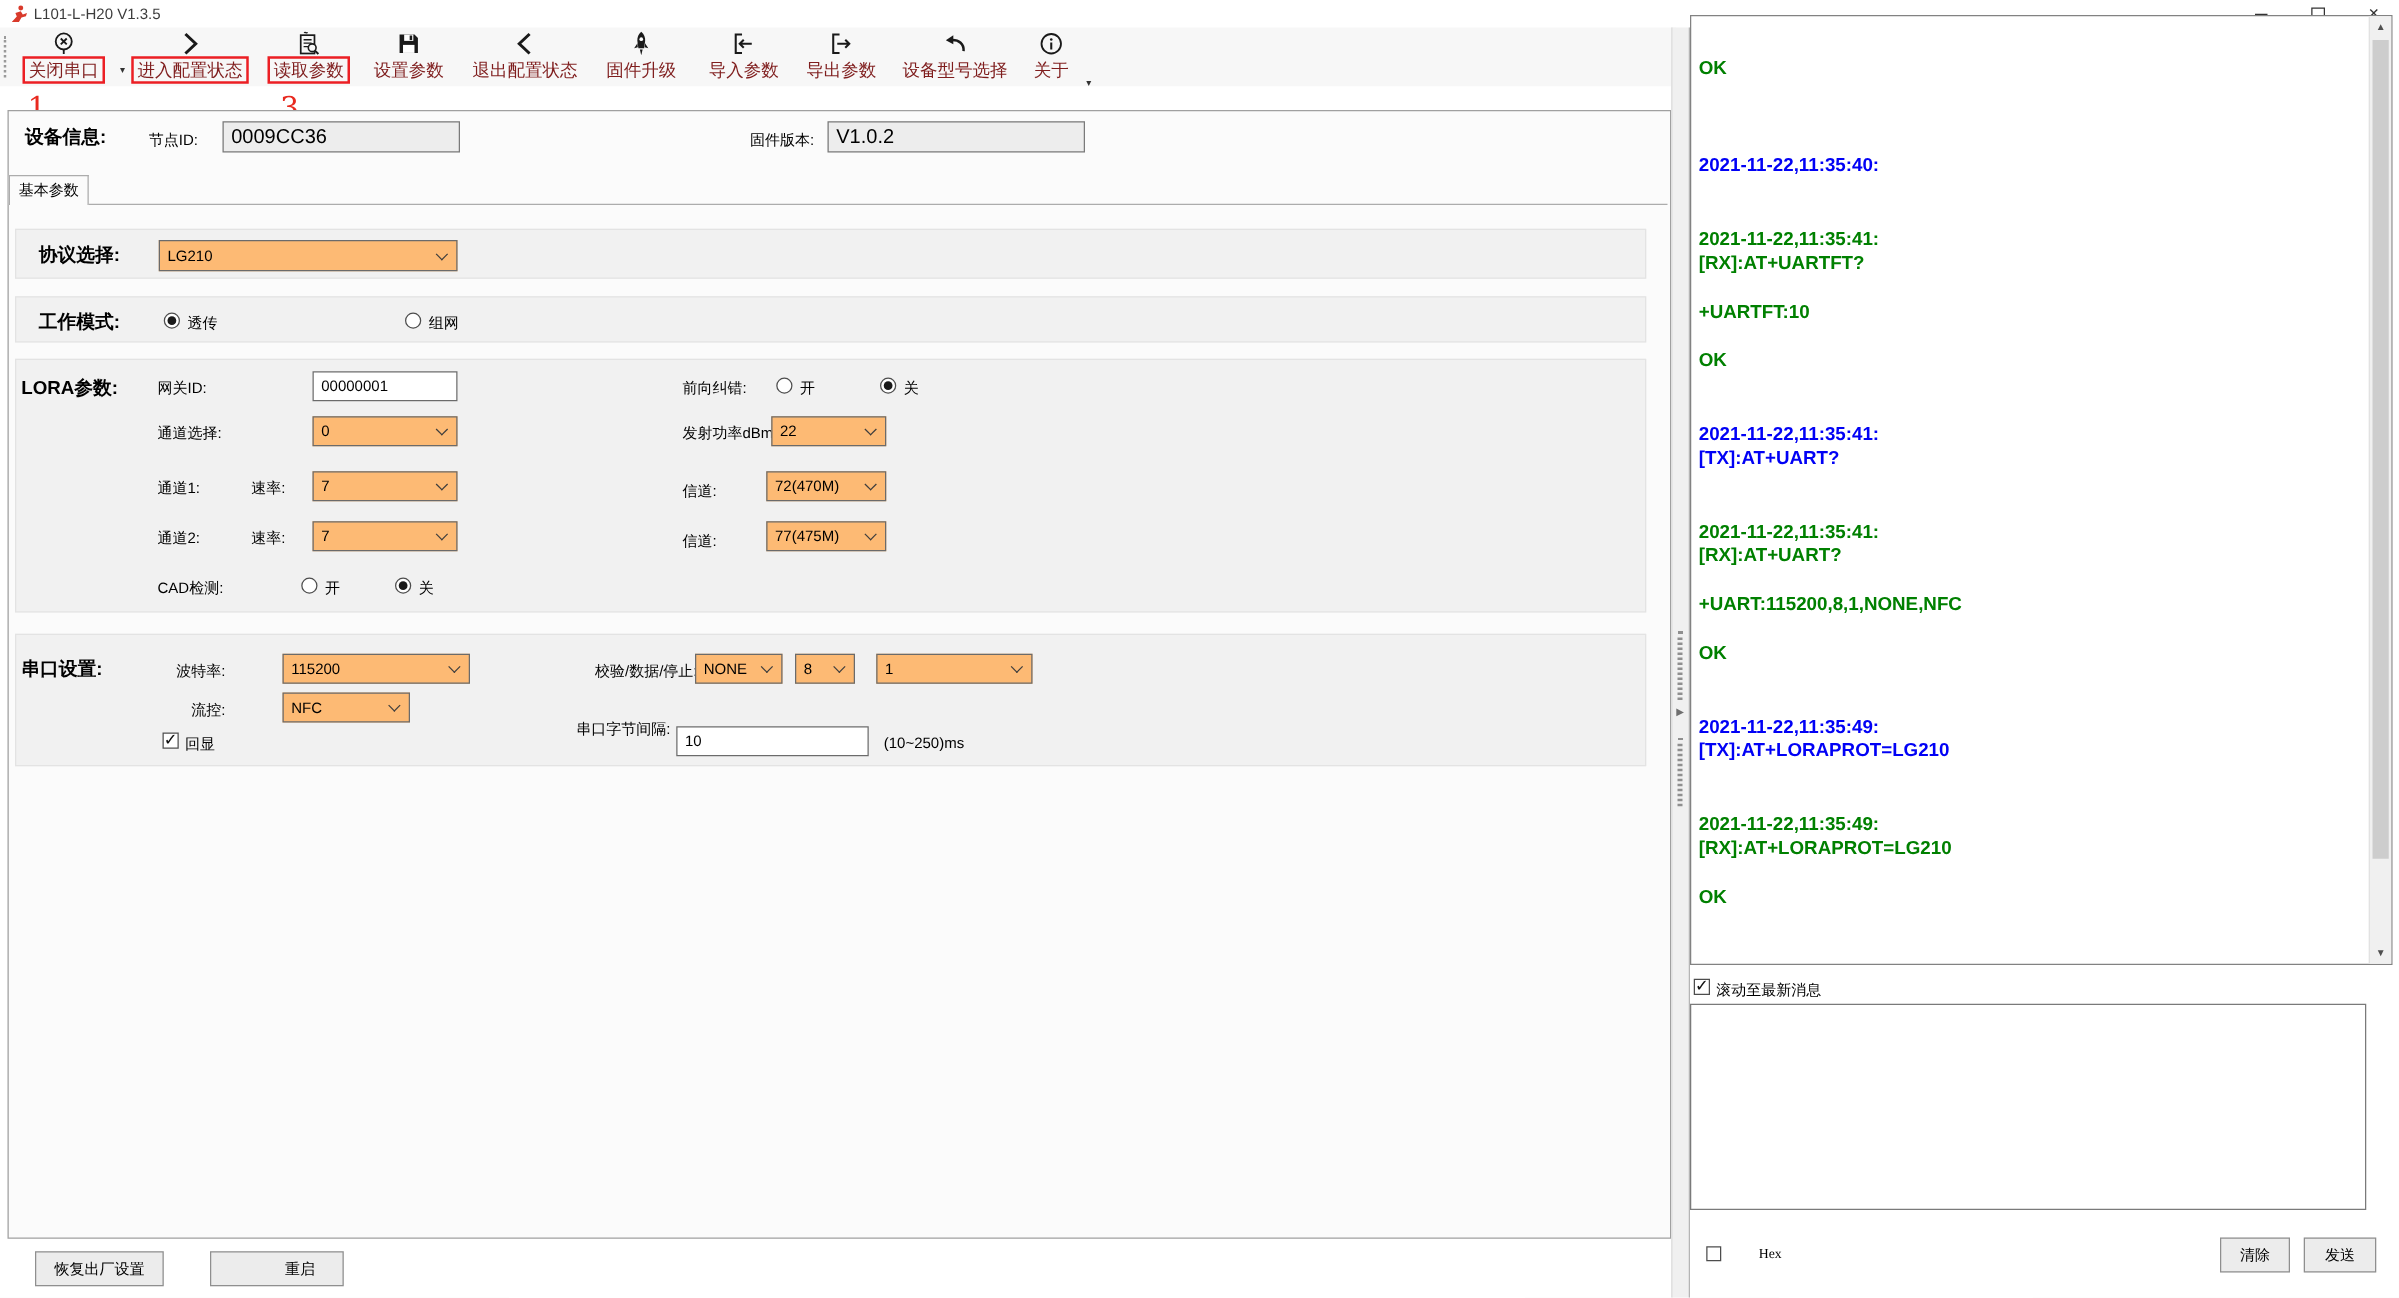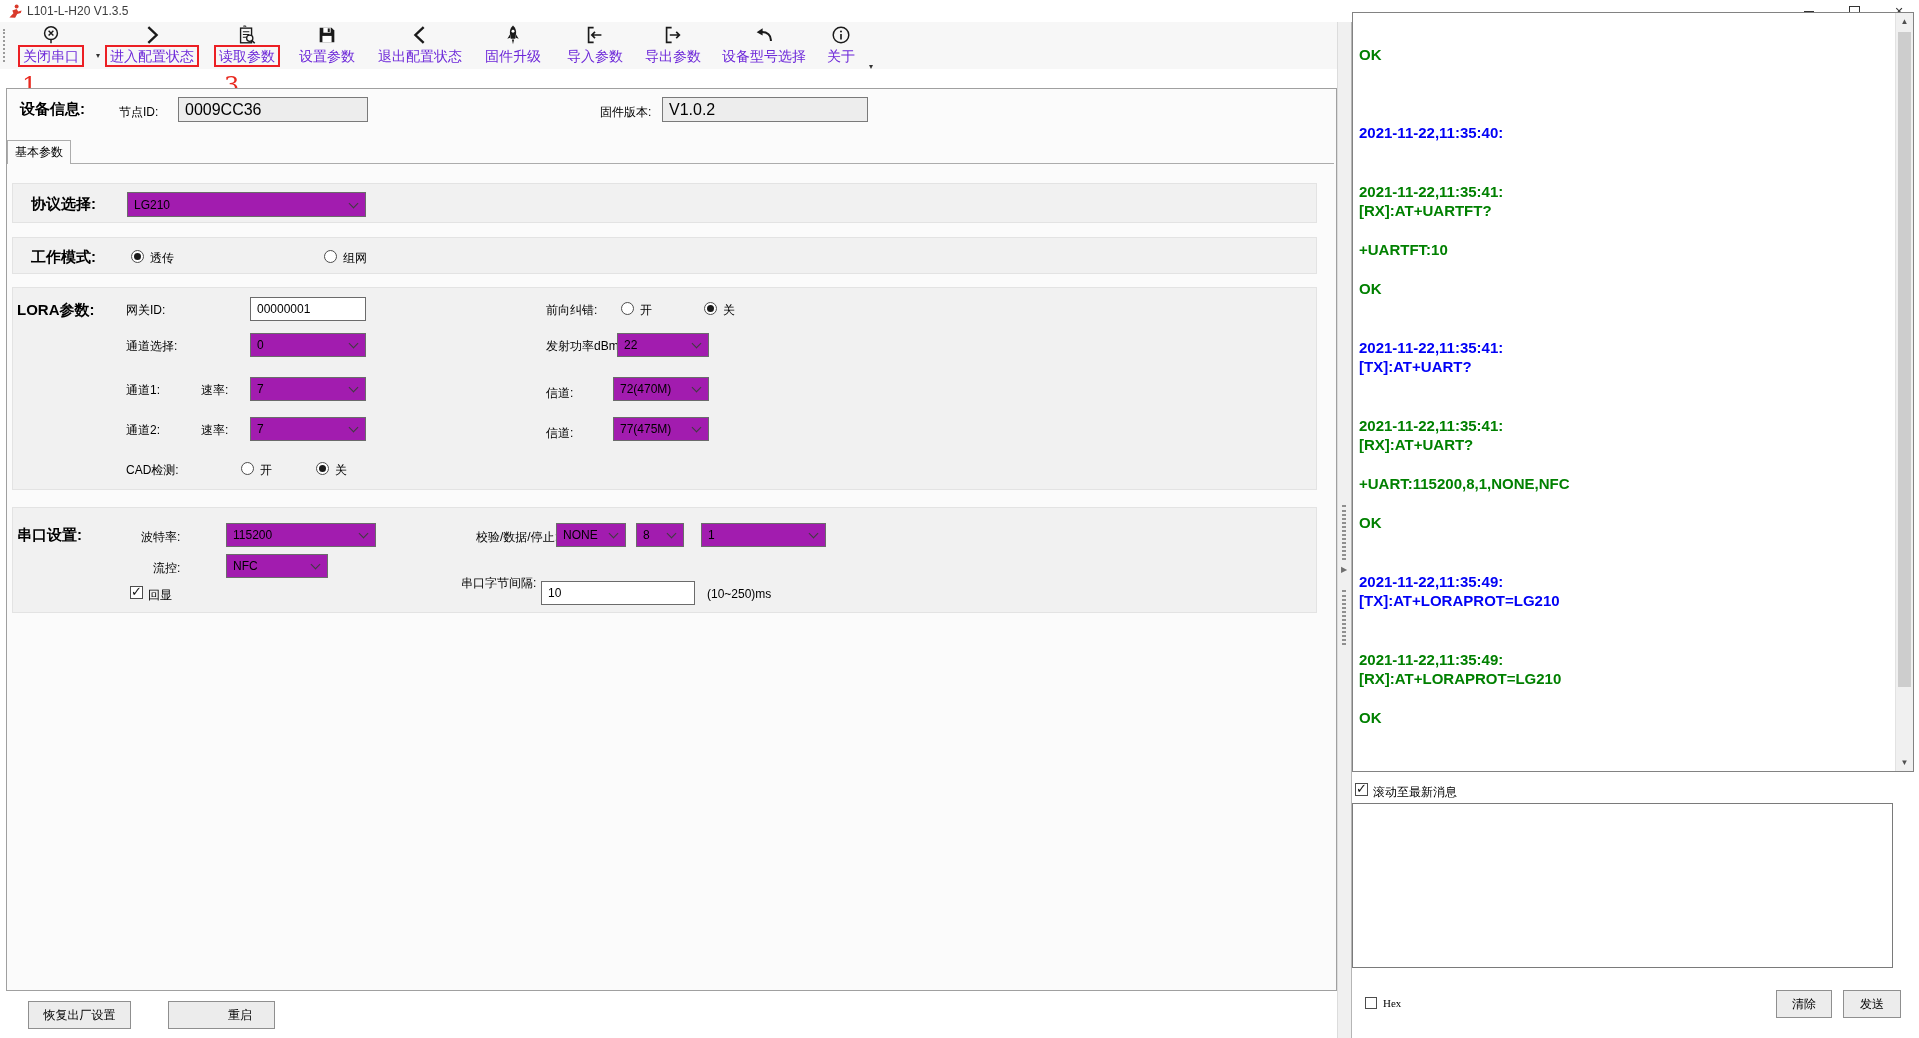--- a/index.html
+++ b/index.html
@@ -13,41 +13,41 @@
   .wbtn{position:absolute;top:0;width:34px;height:22px;display:flex;align-items:center;justify-content:center;}
   .minbar{width:10px;height:0;border-bottom:1px solid #333;display:block;}
   .maxbox{width:9px;height:8px;border:1px solid #333;display:block;}
   .xglyph{font-size:11px;color:#333;line-height:1;}
 
   
   .toolbar{position:absolute;left:0;top:22px;width:1341px;height:47px;background:#f7f7f7;}
   .tgrip{position:absolute;left:3px;top:7px;height:33px;width:0;border-left:2px dotted #9a9a9a;}
   .titem{position:absolute;top:0;height:46px;}
   .ticon{position:absolute;top:2px;left:50%;transform:translateX(-50%);width:22px;height:22px;}
-  .tlabel{position:absolute;bottom:1px;left:50%;transform:translateX(-50%);font-size:14px;color:#6d28d9;
+  .tlabel{position:absolute;bottom:1px;left:50%;transform:translateX(-50%);font-size:14px;color:#7f1d1d;
           white-space:nowrap;padding:1px 3px;border:2px solid transparent;line-height:16px;}
   .tlabel.hl{border-color:#ec1f24;}
   .tcaret{position:absolute;font-size:8px;color:#333;}
   .rednum{position:absolute;color:#e8291f;font-family:"DejaVu Serif",serif;font-size:24px;line-height:1;}
 
   
   .panel{position:absolute;left:6px;top:88px;width:1329px;height:901px;border:1px solid #a0a0a0;background:#fbfbfb;}
   .blabel{position:absolute;font-size:15px;font-weight:bold;white-space:nowrap;}
   .flabel{position:absolute;font-size:12px;white-space:nowrap;}
   .hint{position:absolute;font-size:12px;color:#000;white-space:nowrap;}
   .robox{position:absolute;background:#ededed;border:1px solid #7a7a7a;font-size:16px;
          display:flex;align-items:center;padding-left:6px;box-sizing:border-box;}
   .tbox{position:absolute;background:#fff;border:1px solid #6b6b6b;font-size:12px;
         display:flex;align-items:center;padding-left:6px;box-sizing:border-box;}
   .tabline{position:absolute;left:0;top:74px;width:1327px;border-top:1px solid #acacac;}
   .tab{position:absolute;left:0;top:51px;width:64px;height:24px;background:#fbfbfb;
        border:1px solid #acacac;border-bottom:none;font-size:12px;display:flex;align-items:center;justify-content:center;box-sizing:border-box;}
   .strip{position:absolute;left:5px;width:1305px;background:#f1f1f1;border:1px solid #e3e3e3;box-sizing:border-box;}
 
-  .combo{position:absolute;background:#a21caf;border:1px solid #6b6b6b;font-size:12px;
+  .combo{position:absolute;background:#fdba74;border:1px solid #6b6b6b;font-size:12px;
          display:flex;align-items:center;padding-left:6px;box-sizing:border-box;}
   .chev{position:absolute;right:8px;top:50%;width:6px;height:6px;margin-top:-5px;
         border-right:1.5px solid #3d3d3d;border-bottom:1.5px solid #3d3d3d;transform:rotate(45deg);}
 
   .radio{position:absolute;width:13px;height:13px;border:1px solid #4d4d4d;border-radius:50%;background:#fff;box-sizing:border-box;}
   .radio.on::after{content:"";position:absolute;left:2px;top:2px;width:7px;height:7px;border-radius:50%;background:#1a1a1a;}
   .cb{position:absolute;width:13px;height:13px;border:1px solid #4d4d4d;background:#fff;box-sizing:border-box;}
   .cb.on::after{content:"✓";position:absolute;left:0px;top:-3px;font-size:13px;font-weight:bold;color:#111;}
 
   .pbtn{position:absolute;background:#ececec;border:1px solid #8f8f8f;font-size:12px;
@@ -64,21 +64,21 @@
   .logtext{position:absolute;left:6px;top:32px;right:20px;font-size:15px;font-weight:bold;}
   .logline{height:19.5px;line-height:19.5px;white-space:nowrap;}
   .logline.tx{color:#0101f5;}
   .logline.rx{color:#008000;}
   .vscroll{position:absolute;right:0;top:0;bottom:0;width:17px;background:#f0f0f0;border-left:1px solid #e2e2e2;}
   .sarrow{position:absolute;left:0;width:17px;height:17px;font-size:8px;color:#4f4f4f;display:flex;align-items:center;justify-content:center;}
   .sthumb{position:absolute;left:2px;top:19px;width:13px;height:655px;background:#cdcdcd;}
 
   .cblabel{position:absolute;font-size:12px;white-space:nowrap;}
   .sendbox{position:absolute;left:1352px;top:803px;width:541px;height:165px;background:#fff;border:1px solid #7a7a7a;box-sizing:border-box;}
-  .hexlabel{position:absolute;font-size:11px;font-family:"Liberation Serif",serif;}
+  .hexlabel{position:absolute;font-size:11px;font-family:"Liberation Serif",serif;margin-left:24px;}
 
   svg{display:block;}
 </style>
 </head>
 <body>
 
 <div class="titlebar">
   <span class="abs" style="left:8px;top:4px;">
     <svg width="15" height="15" viewBox="0 0 16 16">
       <circle cx="9.2" cy="2.6" r="2.1" fill="#d93a2b"></circle>

